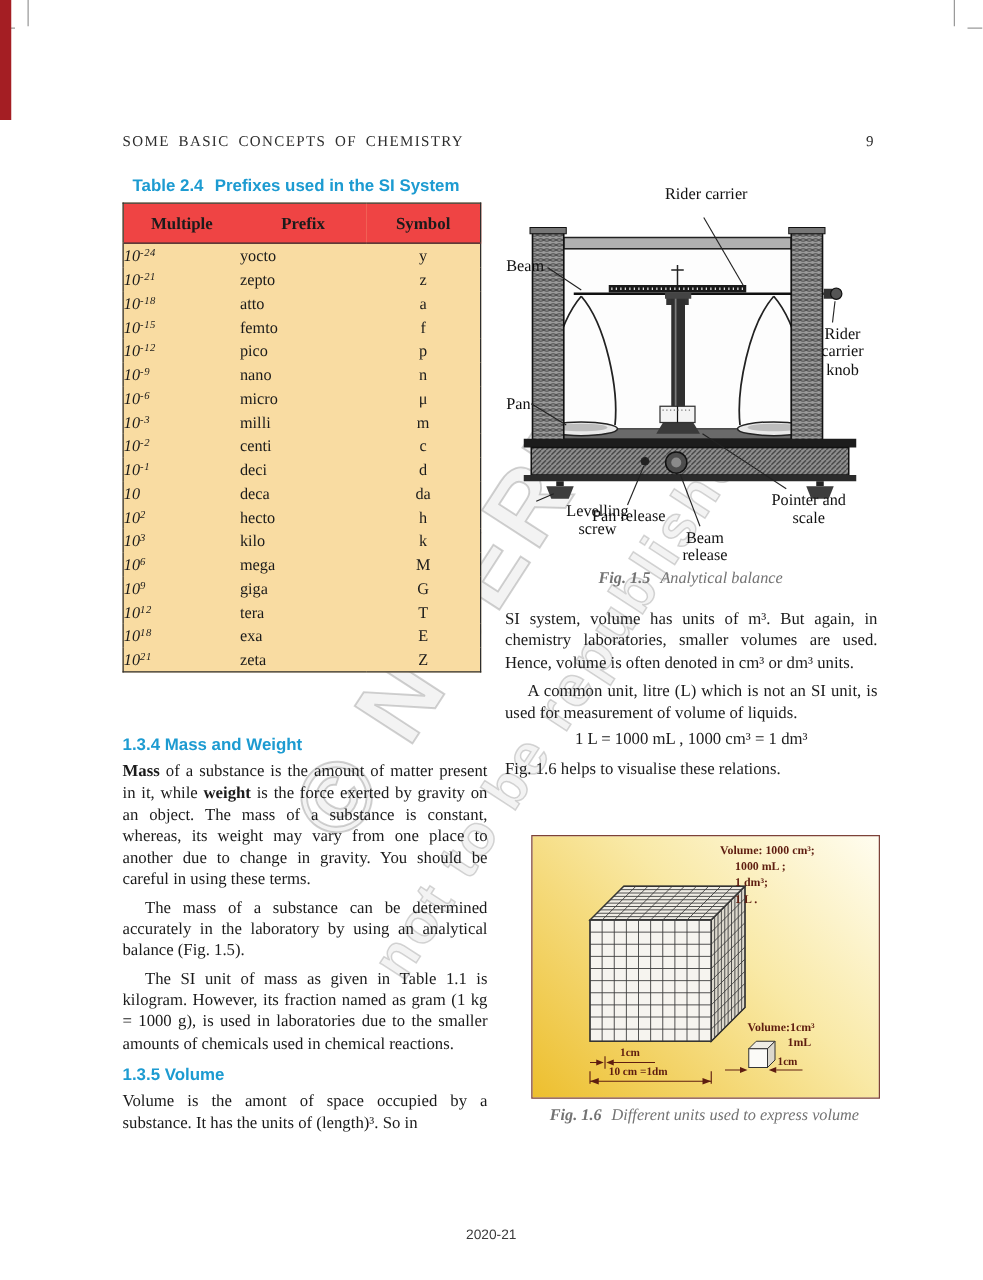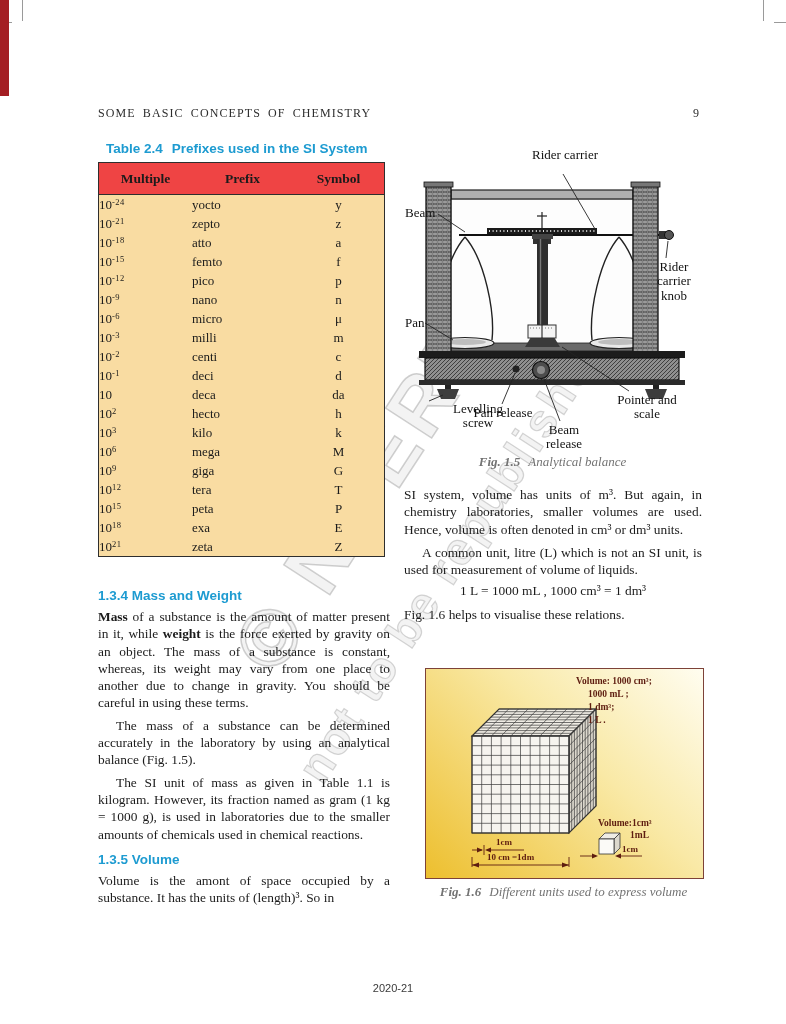--- a/index.html
+++ b/index.html
@@ -25,21 +25,21 @@
     font:12px "Liberation Serif",serif;letter-spacing:1.1px;word-spacing:3px;color:#2d2d2d;}
 
   
   #table-title{left:106px;top:141px;font:bold 13.5px "Liberation Sans",sans-serif;color:#1d9bd1;}
   #table-title .tt2{margin-left:9px;}
   #prefix-table{left:98px;top:162px;border-collapse:collapse;width:287px;
     border:1.6px solid #2e2e2e;background:#f9dca2;font:13px "Liberation Serif",serif;}
   #prefix-table th{background:#ef4444;height:29px;font-weight:bold;font-size:13.5px;
     border-bottom:1.6px solid #2e2e2e;text-align:center;}
   #prefix-table td{height:19px;padding:0;}
-  td.c-mult{width:92px;padding-left:37px;}
+  td.c-mult{width:92px;padding-left:37px;font-style:italic;}
   td.c-pref{width:100px;padding-left:32px;}
   td.c-sym{width:90px;text-align:center;}
   #prefix-table sup{font-size:8.5px;vertical-align:4px;letter-spacing:0.5px;}
 
   
   .heading{font:bold 13.5px "Liberation Sans",sans-serif;color:#1d9bd1;margin:0 0 5px 0;}
   .bodytext p{margin:0;font-size:13.4px;line-height:17.3px;text-align:justify;}
   .bodytext p.ind{text-indent:18px;margin-top:5px;}
   #left-col{left:98px;top:588px;width:292px;}
   #left-col .h2{margin-top:9px;}
@@ -171,25 +171,20 @@
       </tr>
     <tr>
         <td class="c-mult"><span>10</span><sup>9</sup></td>
         <td class="c-pref">giga</td>
         <td class="c-sym">G</td>
       </tr>
     <tr>
         <td class="c-mult"><span>10</span><sup>12</sup></td>
         <td class="c-pref">tera</td>
         <td class="c-sym">T</td>
-      </tr>
-    <tr>
-        <td class="c-mult"><span>10</span><sup>15</sup></td>
-        <td class="c-pref">peta</td>
-        <td class="c-sym">P</td>
       </tr>
     <tr>
         <td class="c-mult"><span>10</span><sup>18</sup></td>
         <td class="c-pref">exa</td>
         <td class="c-sym">E</td>
       </tr>
     <tr>
         <td class="c-mult"><span>10</span><sup>21</sup></td>
         <td class="c-pref">zeta</td>
         <td class="c-sym">Z</td>

